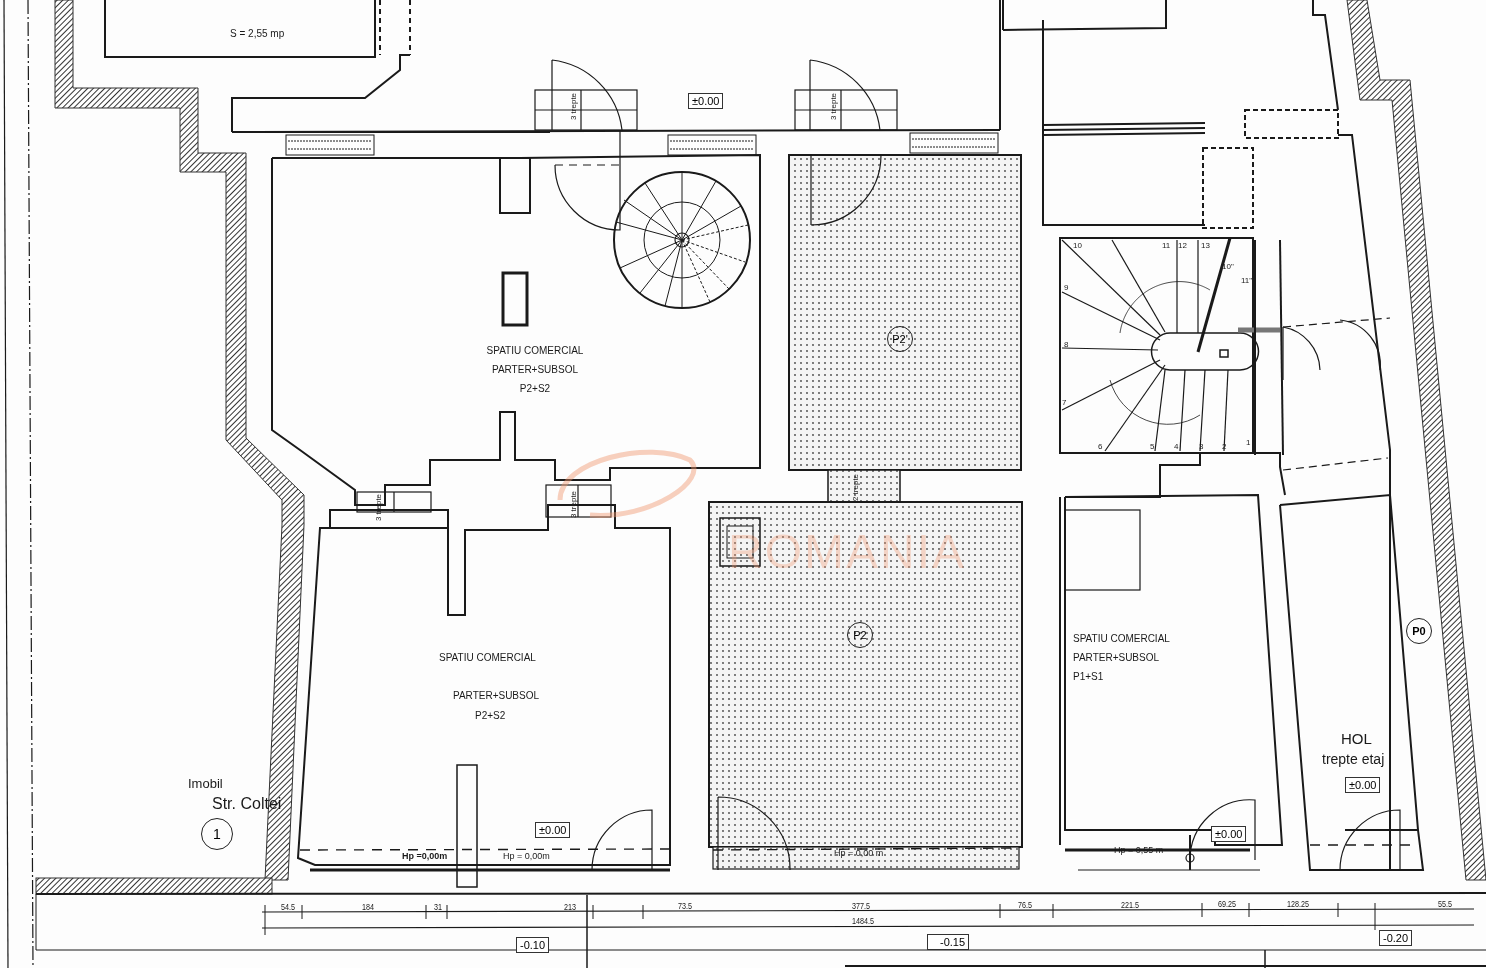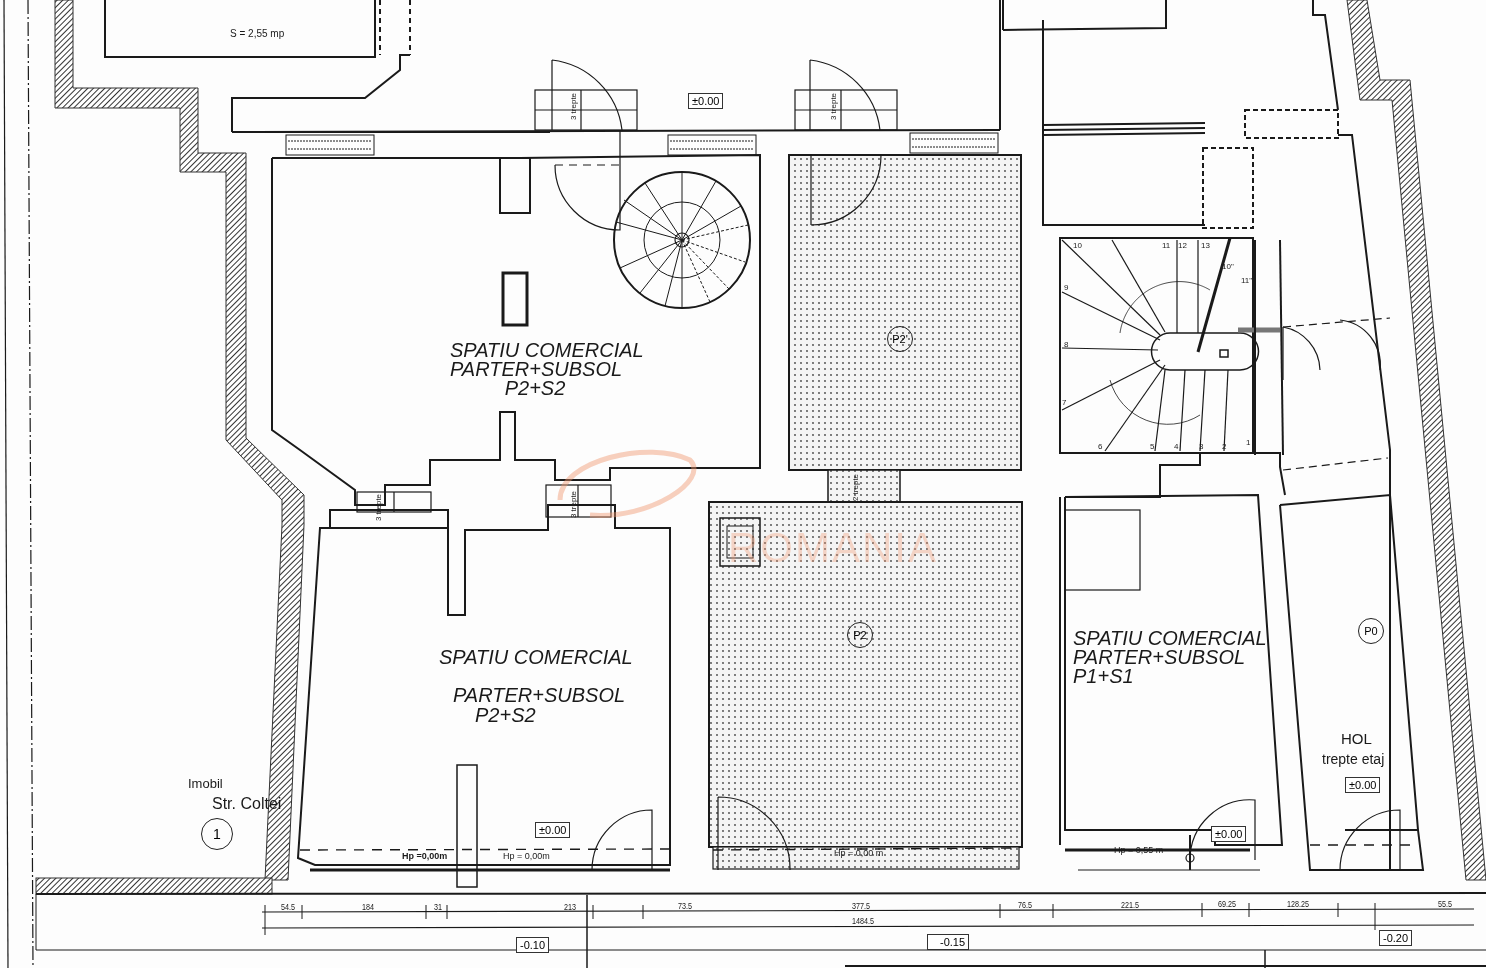--- a/index.html
+++ b/index.html
@@ -1,26 +1,26 @@
 <!DOCTYPE html>
 <html><head>
 <meta charset="utf-8">
 <style>
   html, body { margin: 0; padding: 0; background: #fdfdfd; }
   body { width: 1486px; height: 968px; overflow: hidden; position: relative; font-family: "Liberation Sans", sans-serif; }
   #plan { position: absolute; left: 0; top: 0; width: 1486px; height: 968px; }
   .lbl { position: absolute; color: #1a1a1a; font-family: "Liberation Sans", sans-serif; white-space: nowrap; line-height: 1; }
-  .room-title { font-size: 20px; text-align: center; line-height: 19px; font-style: italic; }
+  .room-title { font-size: 10px; text-align: center; line-height: 19px; }
   .room-title.left { text-align: left; }
   .small { font-size: 10px; }
   .dim { font-size: 9px; transform: scaleX(0.8); transform-origin: left center; }
   .level { position: absolute; font-size: 11px; border: 1px solid #333; padding: 1px 3px; background: #fff; line-height: 12px; }
   .circle-tag { position: absolute; width: 24px; height: 24px; border: 1px solid #222; border-radius: 50%; font-size: 11px; display: flex; align-items: center; justify-content: center; background: transparent; }
   .big-circle { width: 30px; height: 30px; font-size: 14px; }
-  .watermark { position: absolute; color: rgba(240,150,110,0.35); font-size: 42px; letter-spacing: 2px; font-family: "Liberation Sans", sans-serif; }
+  .watermark { position: absolute; color: rgba(240,150,110,0.35); font-size: 48px; letter-spacing: 2px; font-family: "Liberation Sans", sans-serif; }
   .stairnum { position: absolute; font-size: 8px; color: #222; }
   .vert { position: absolute; font-size: 8px; transform: rotate(-90deg); transform-origin: center; color:#222; }
 </style>
 </head>
 <body>
 
 <svg id="plan" viewBox="0 0 1486 968" xmlns="http://www.w3.org/2000/svg">
   <defs>
     <pattern id="hatch" patternUnits="userSpaceOnUse" width="4" height="4" patternTransform="rotate(45)">
       <rect width="4" height="4" fill="#fff"></rect>
@@ -221,21 +221,21 @@
 <div class="level" style="left:688px;top:93px;">±0.00</div>
 
 <div class="lbl room-title" style="left:450px;top:341px;width:170px;">
   <div>SPATIU COMERCIAL</div>
   <div>PARTER+SUBSOL</div>
   <div>P2+S2</div>
 </div>
 
 <div class="circle-tag" style="left:887px;top:326px;">P2'</div>
 <div class="circle-tag" style="left:847px;top:622px;">P2</div>
-<div class="circle-tag" style="left:1358px;top:618px;">P0</div>
+<div class="circle-tag" style="left:1406px;top:618px;font-weight:bold;">P0</div>
 
 <div class="lbl room-title left" style="left:439px;top:648px;">SPATIU COMERCIAL</div>
 <div class="lbl room-title left" style="left:453px;top:686px;">PARTER+SUBSOL</div>
 <div class="lbl room-title left" style="left:475px;top:706px;">P2+S2</div>
 
 <div class="lbl room-title left" style="left:1073px;top:629px;">
   <div>SPATIU COMERCIAL</div>
   <div>PARTER+SUBSOL</div>
   <div>P1+S1</div>
 </div>

